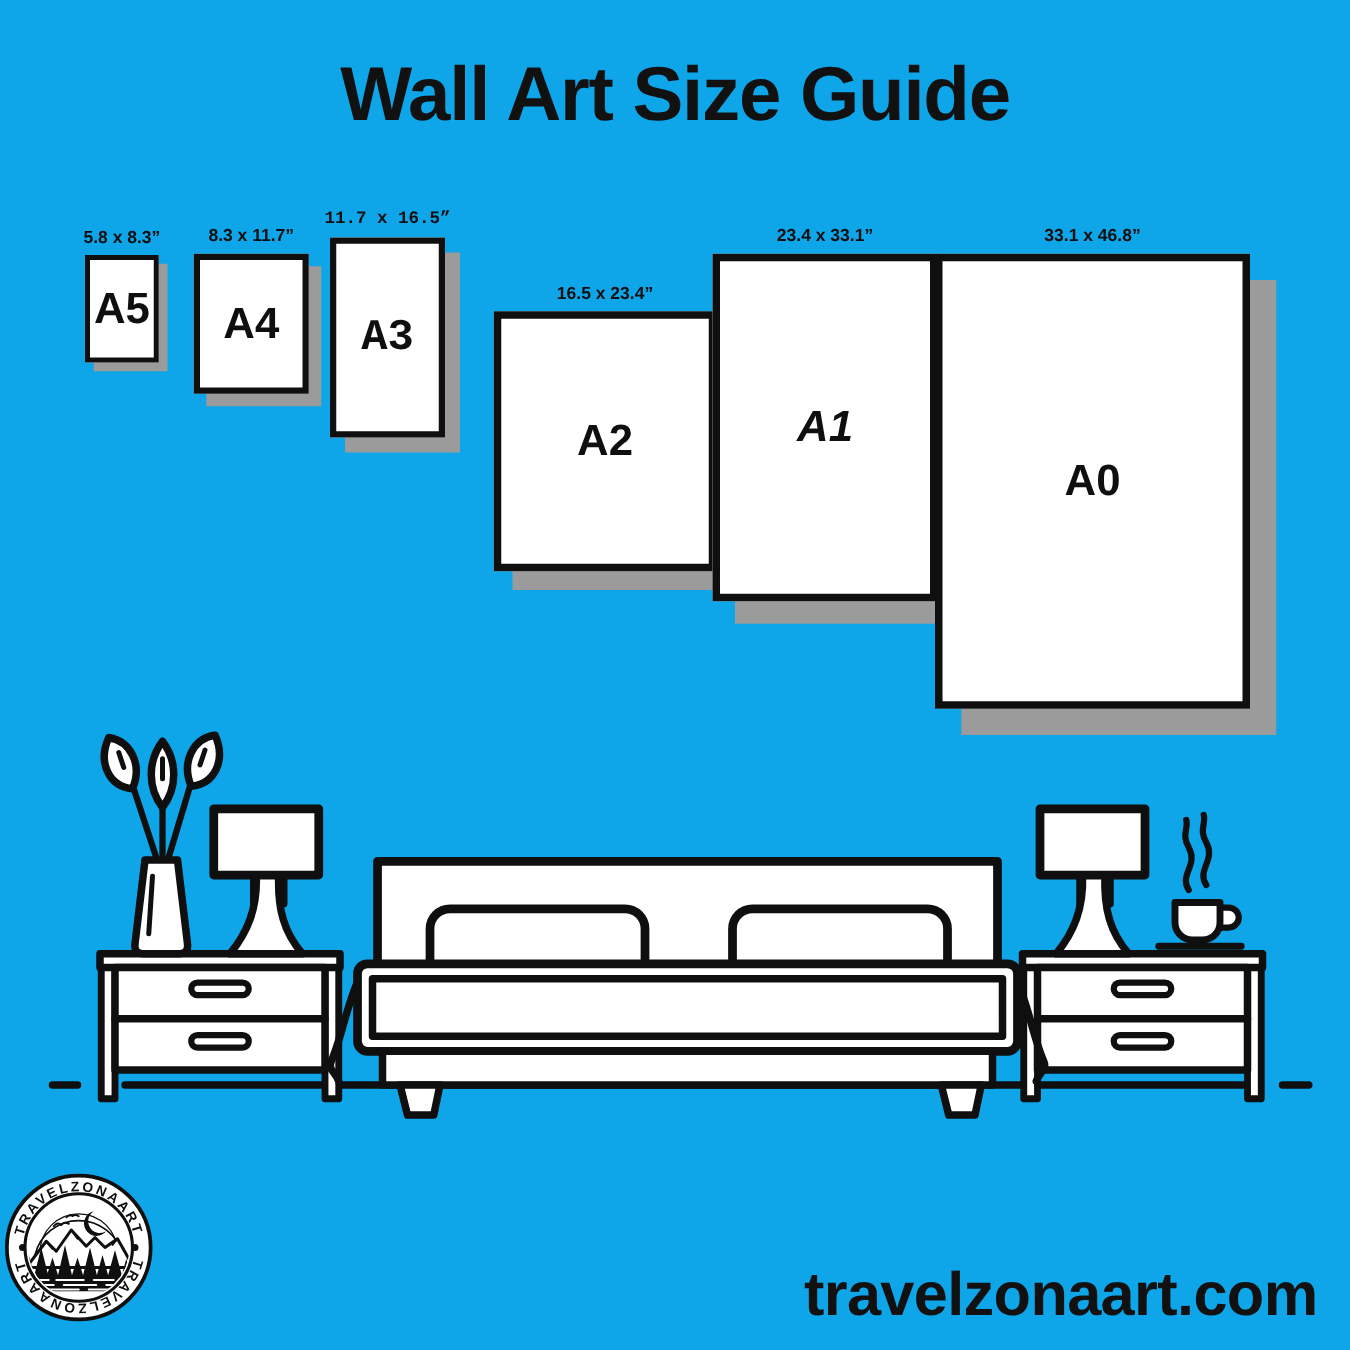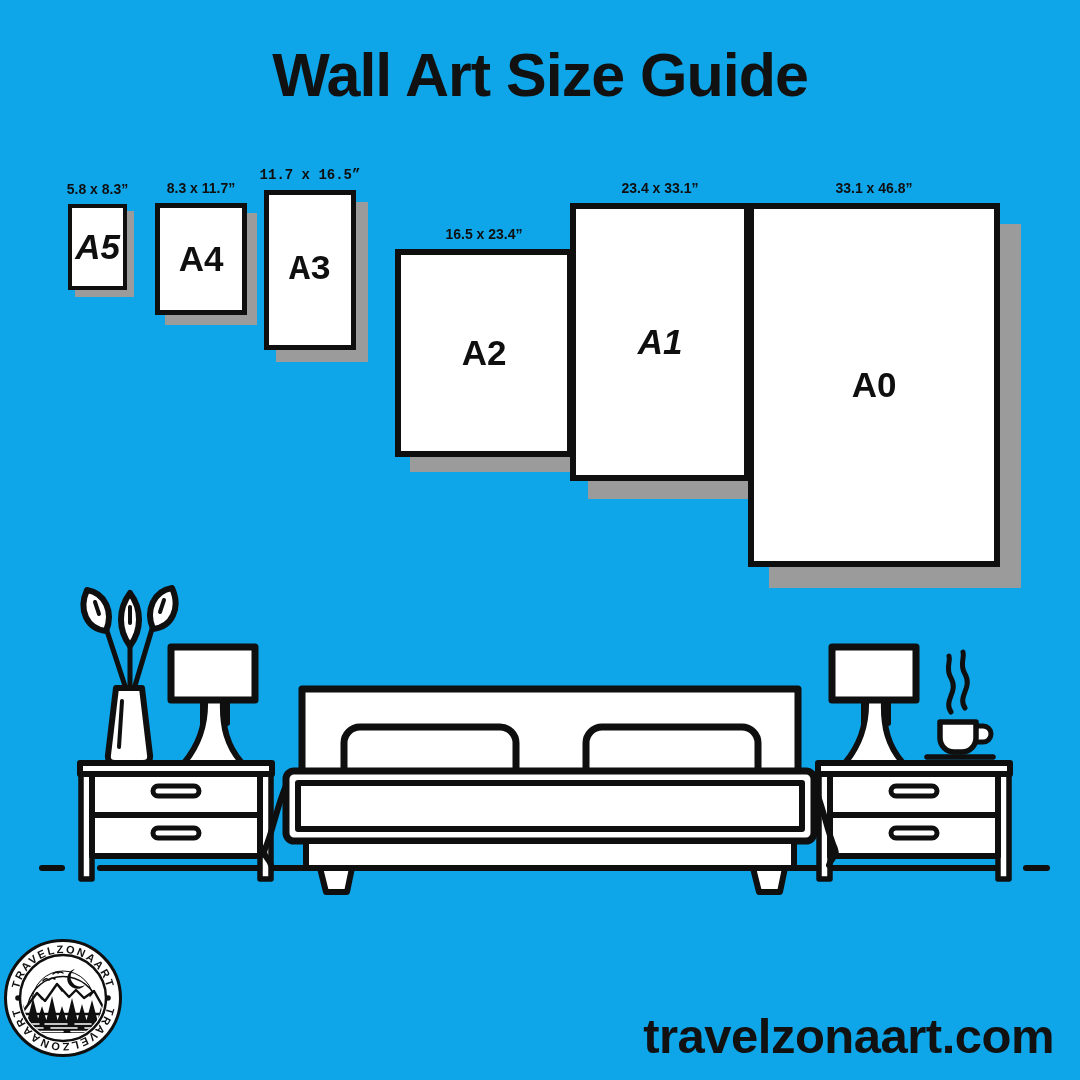--- a/index.html
+++ b/index.html
@@ -16,21 +16,21 @@
     width:100%;height:100%;box-sizing:border-box;background:#fff;
     border-style:solid;border-color:#0f0f0f;
     display:flex;align-items:center;justify-content:center;
   }
   .frame-dims{
     position:absolute;bottom:100%;left:50%;transform:translateX(-50%);
     margin-bottom:7px;font-size:14px;font-weight:bold;white-space:nowrap;color:#0f0f0f;
   }
   .frame-letter{font-size:35px;font-weight:bold;color:#0f0f0f;}
   .fg-a5{left:68px;top:204px;width:59px;height:86px;}
-  .fg-a5 .frame-box{border-width:4px;box-shadow:7px 7px 0 #9b9b9b;font-style:italic;}
+  .fg-a5 .frame-box{border-width:4px;box-shadow:7px 7px 0 #9b9b9b;}
   .fg-a4{left:155px;top:203px;width:92px;height:112px;}
   .fg-a4 .frame-box{border-width:5px;box-shadow:10px 10px 0 #9b9b9b;}
   .fg-a3{left:264px;top:190px;width:92px;height:160px;font-family:Liberation Mono, monospace;}
   .fg-a3 .frame-box{border-width:5px;box-shadow:12px 12px 0 #9b9b9b;}
   .fg-a2{left:395px;top:203px;width:178px;height:208px;margin-top:46px;}
   .fg-a2 .frame-box{border-width:6px;box-shadow:15px 15px 0 #9b9b9b;}
   .fg-a1{left:570px;top:203px;width:180px;height:278px;border-radius:23px;}
   .fg-a1 .frame-box{border-width:6px;box-shadow:18px 18px 0 #9b9b9b;font-style:italic;}
   .fg-a0{left:748px;top:203px;width:252px;height:364px;}
   .fg-a0 .frame-box{border-width:6px;box-shadow:21px 21px 0 #9b9b9b;}

